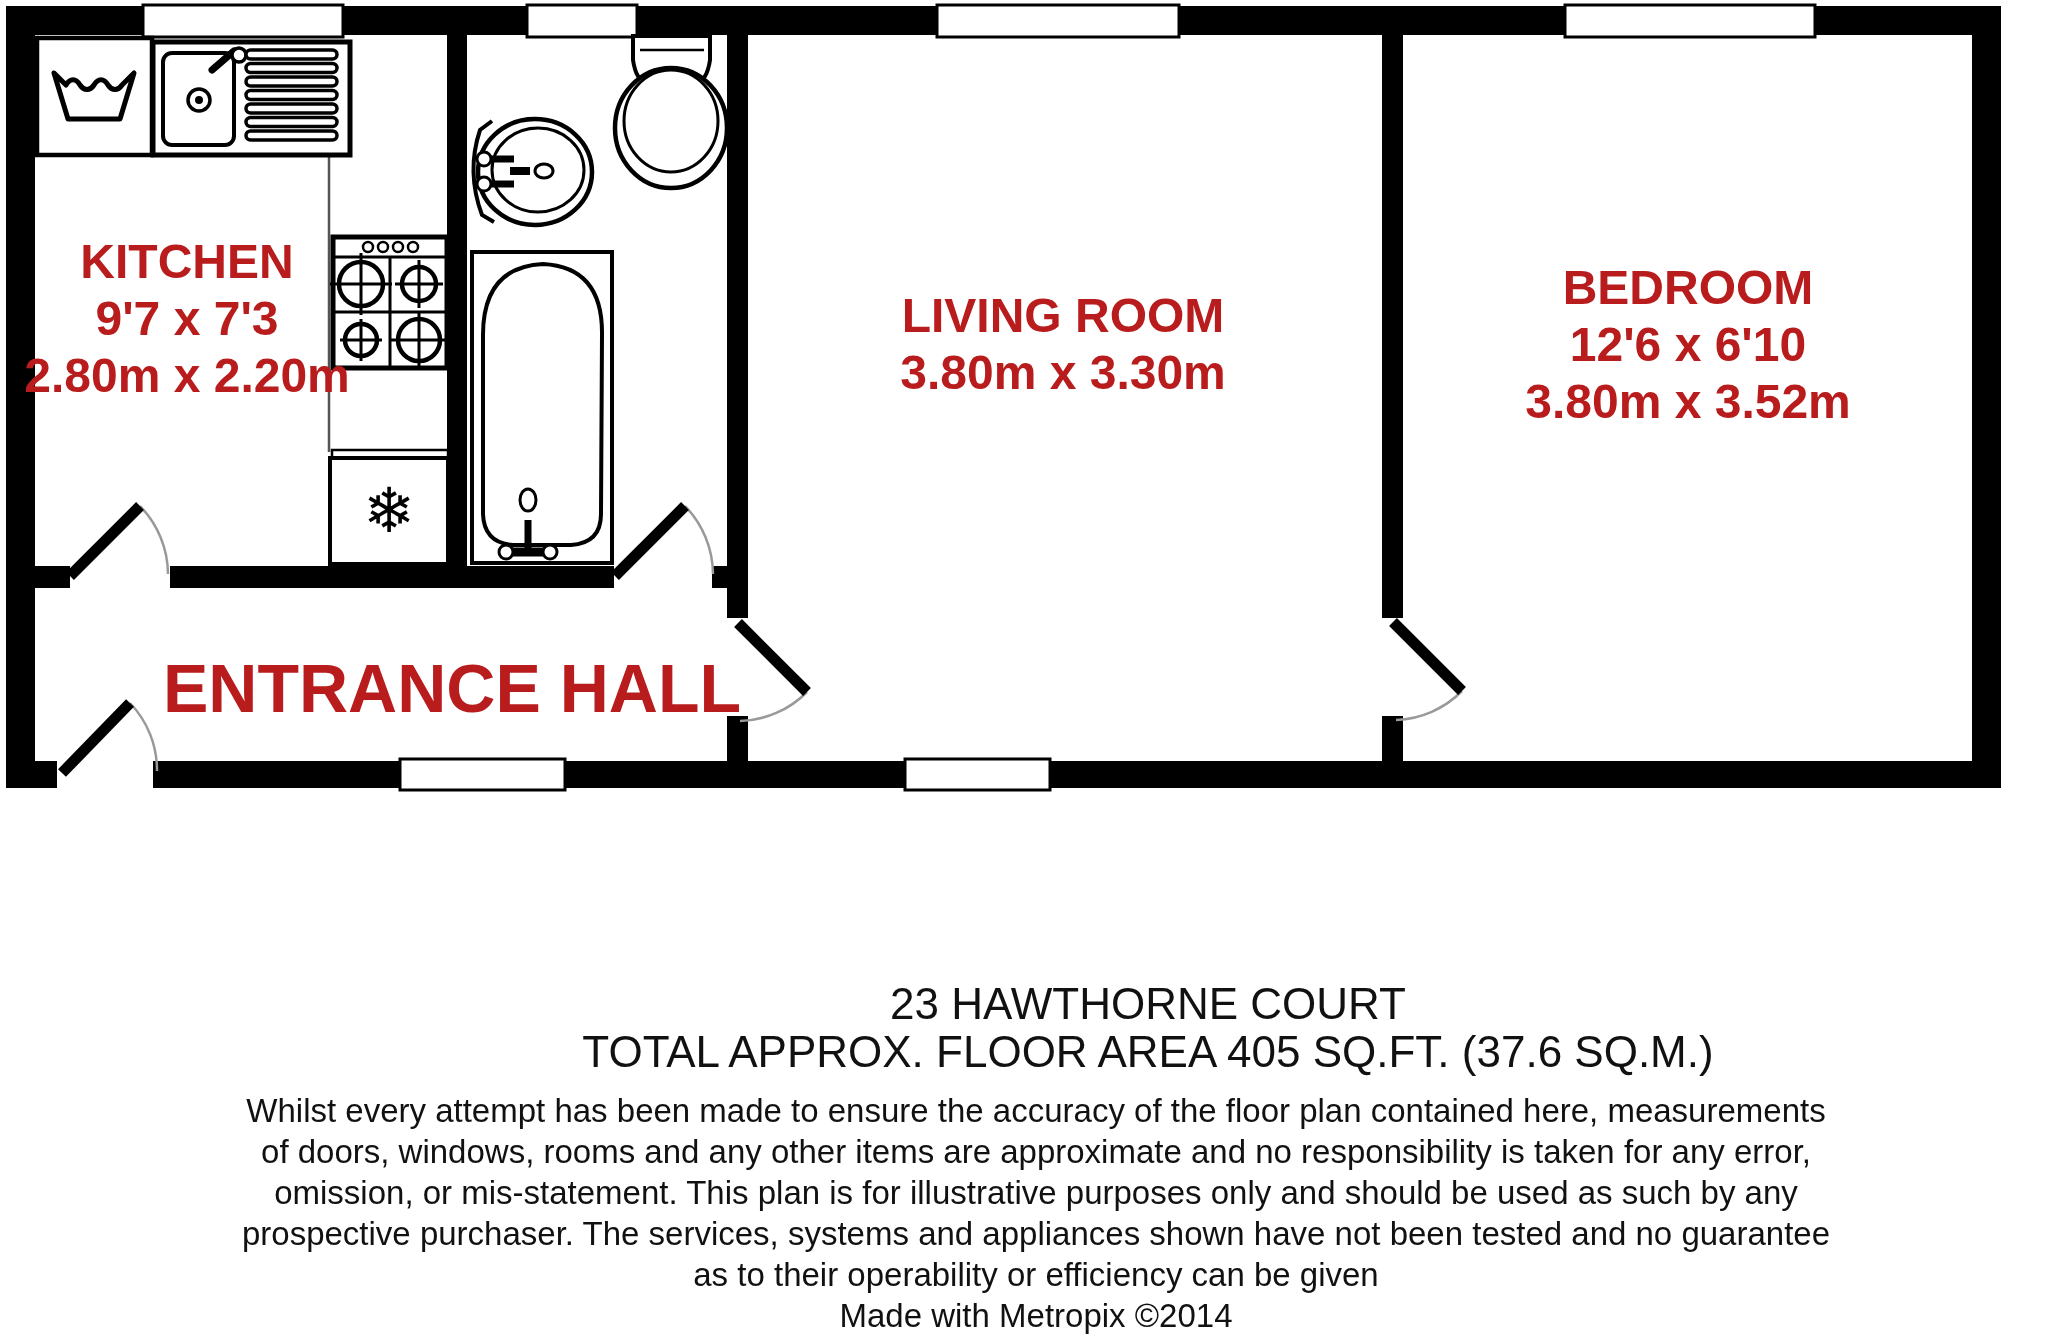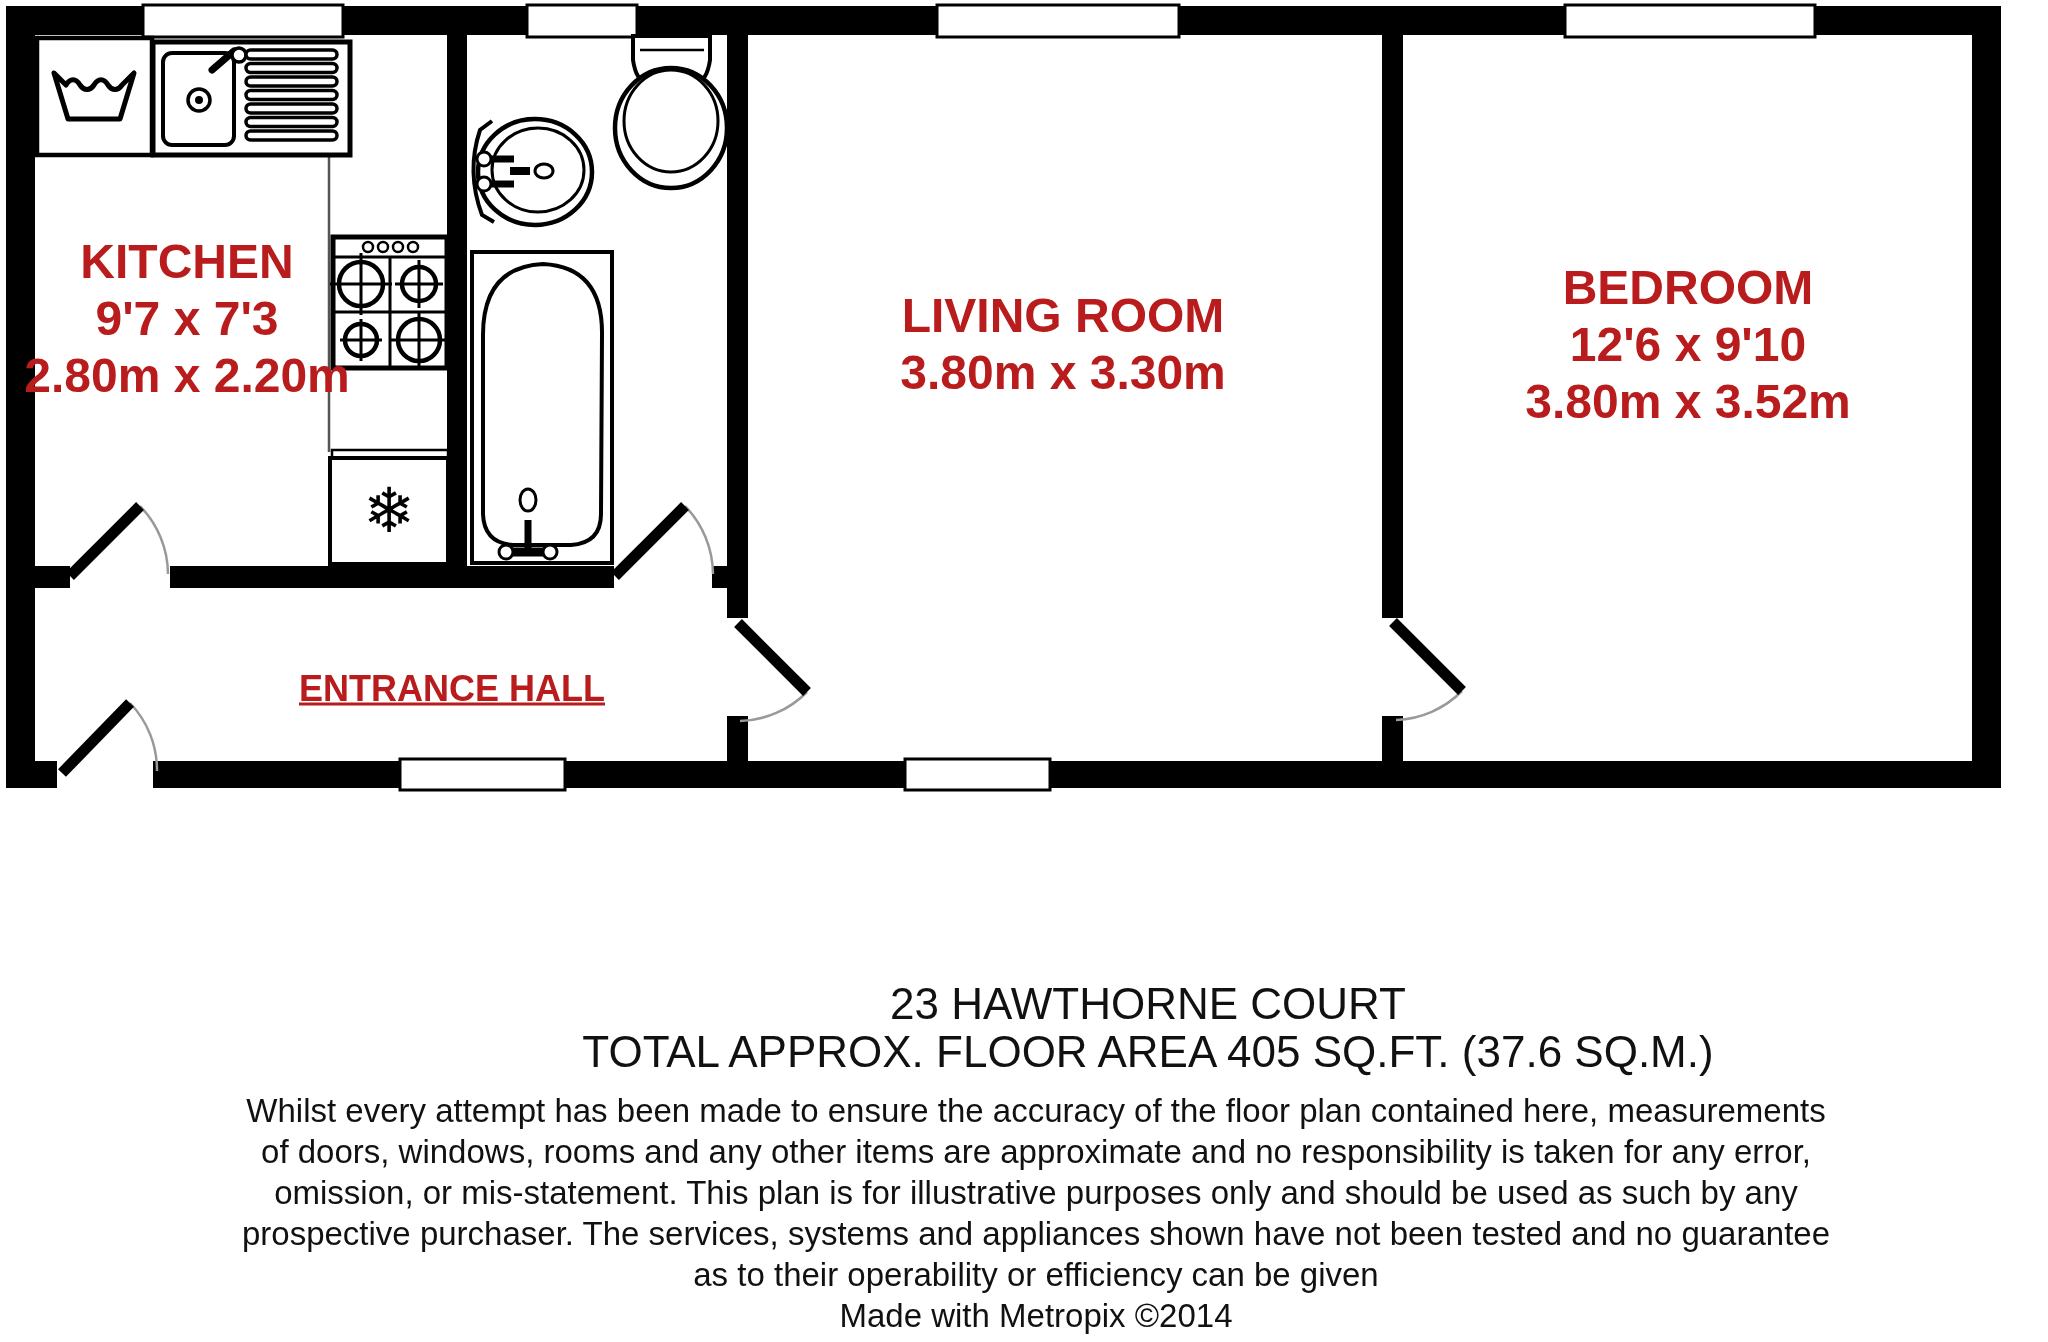--- a/index.html
+++ b/index.html
@@ -2,21 +2,21 @@
 <html><head>
 <meta charset="utf-8">
 <style>
   html,body{margin:0;padding:0;background:#fff;}
   .stage{position:relative;width:2048px;height:1342px;background:#ffffff;
          font-family:"Liberation Sans",sans-serif;overflow:hidden;}
   .stage svg{position:absolute;left:0;top:0;}
   .room-label{position:absolute;transform:translate(-50%,-50%);text-align:center;
               font-weight:bold;color:#b91c1c;white-space:nowrap;}
   .room-label div{font-size:48px;line-height:57px;letter-spacing:0;}
-  .hall-label div{font-size:36px;text-decoration:underline;}
+  .hall-label div{font-size:68px;}
   .footer-heading{position:absolute;left:148px;top:980px;width:2000px;text-align:center;
                   color:#111;font-weight:normal;}
   .footer-heading div{font-size:44px;line-height:48px;}
   .footer-disclaimer{position:absolute;left:12px;top:1090px;width:2048px;text-align:center;
                      color:#111;font-weight:normal;}
   .footer-disclaimer div{font-size:33px;line-height:41px;}
 </style>
 </head>
 <body>
 
@@ -187,21 +187,21 @@
     <div>2.80m x 2.20m</div>
   </div>
 
   <div class="room-label" style="left:1063px;top:344px;">
     <div>LIVING ROOM</div>
     <div>3.80m x 3.30m</div>
   </div>
 
   <div class="room-label" style="left:1688px;top:344px;">
     <div>BEDROOM</div>
-    <div>12'6 x 9'10</div>
+    <div>12'6 x 6'10</div>
     <div>3.80m x 3.52m</div>
   </div>
 
   <div class="room-label hall-label" style="left:452px;top:688px;">
     <div>ENTRANCE HALL</div>
   </div>
 
   <div class="footer-heading">
     <div>23 HAWTHORNE COURT</div>
     <div>TOTAL APPROX. FLOOR AREA 405 SQ.FT. (37.6 SQ.M.)</div>

